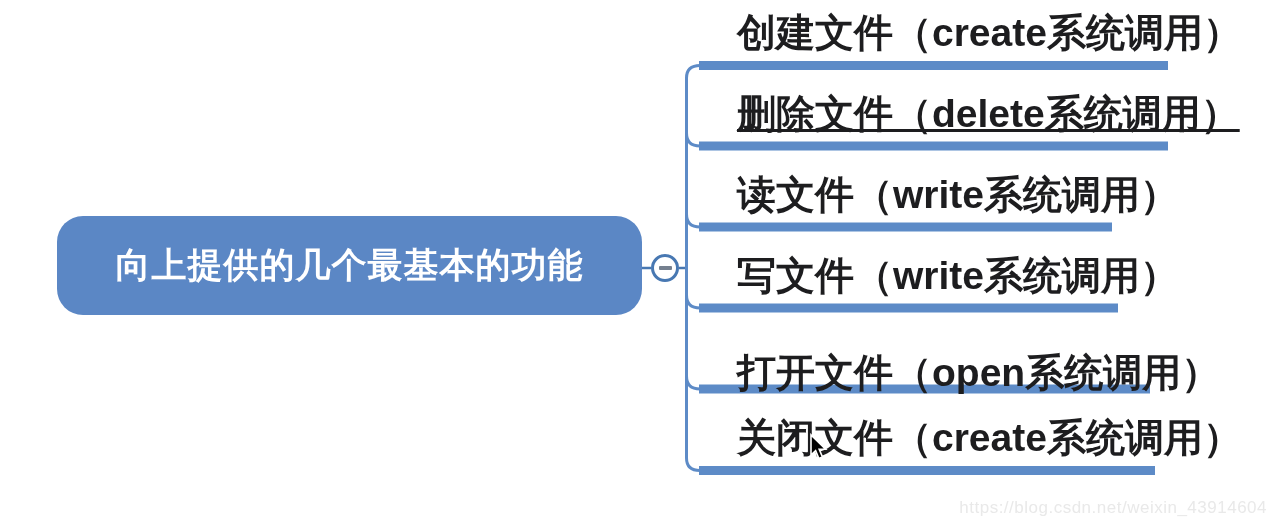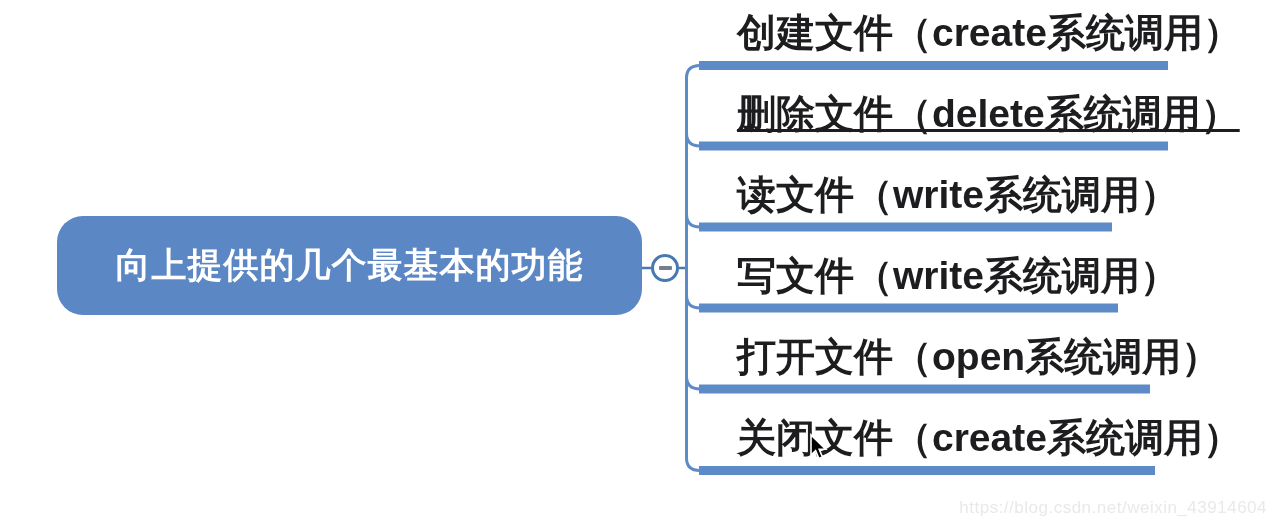--- a/index.html
+++ b/index.html
@@ -74,21 +74,21 @@
     font-size: 39px;
     font-weight: bold;
     color: #1d1d1f;
     white-space: nowrap;
     cursor: default;
   }
   .bl-0 { top: 16px; }
   .bl-1 { top: 97px; text-decoration: underline; }
   .bl-2 { top: 178px; }
   .bl-3 { top: 259px; }
-  .bl-4 { top: 340px; }
+  .bl-4 { top: 356px; }
   .bl-5 { top: 421px; }
   #watermark {
     position: absolute;
     right: 4px; top: 498px;
     font-size: 17px;
     color: #e9e9e9;
     letter-spacing: 0.5px;
     white-space: nowrap;
   }
   #mouse-cursor {

